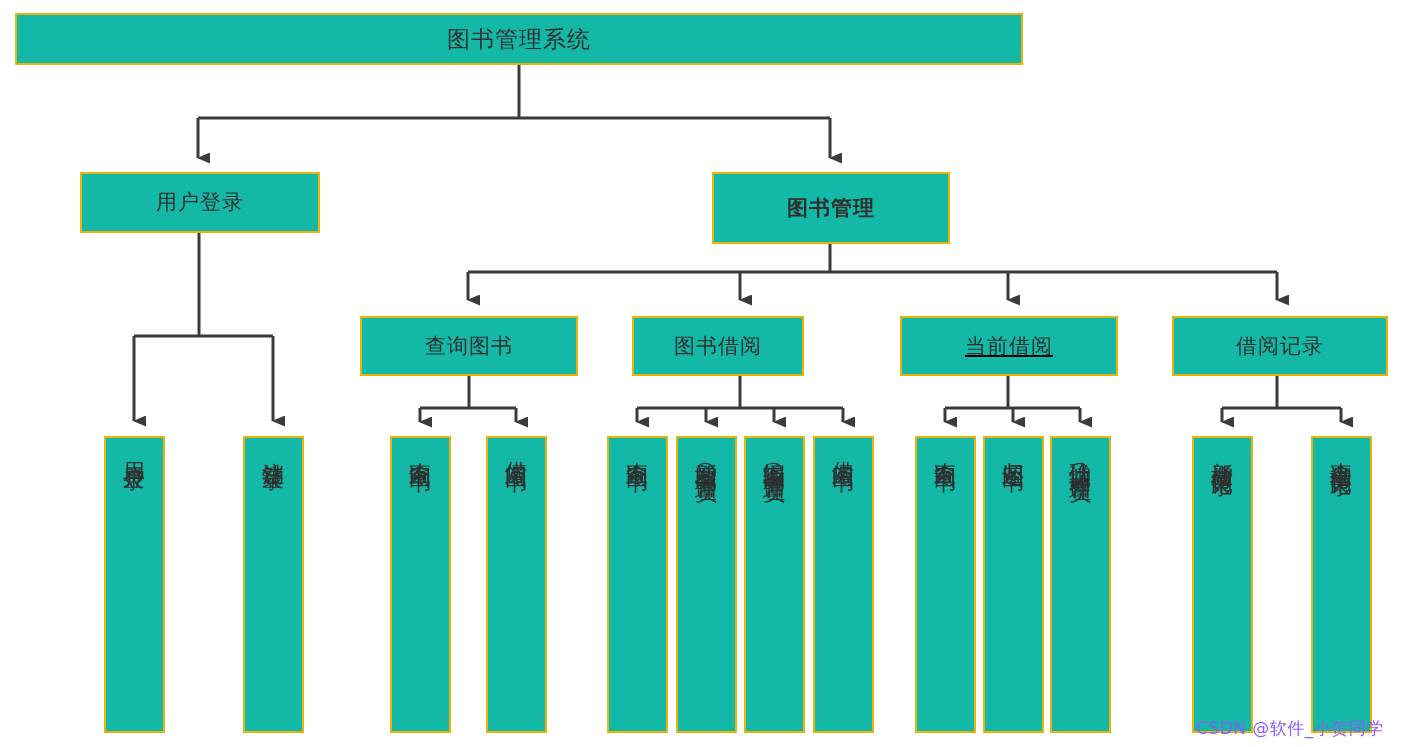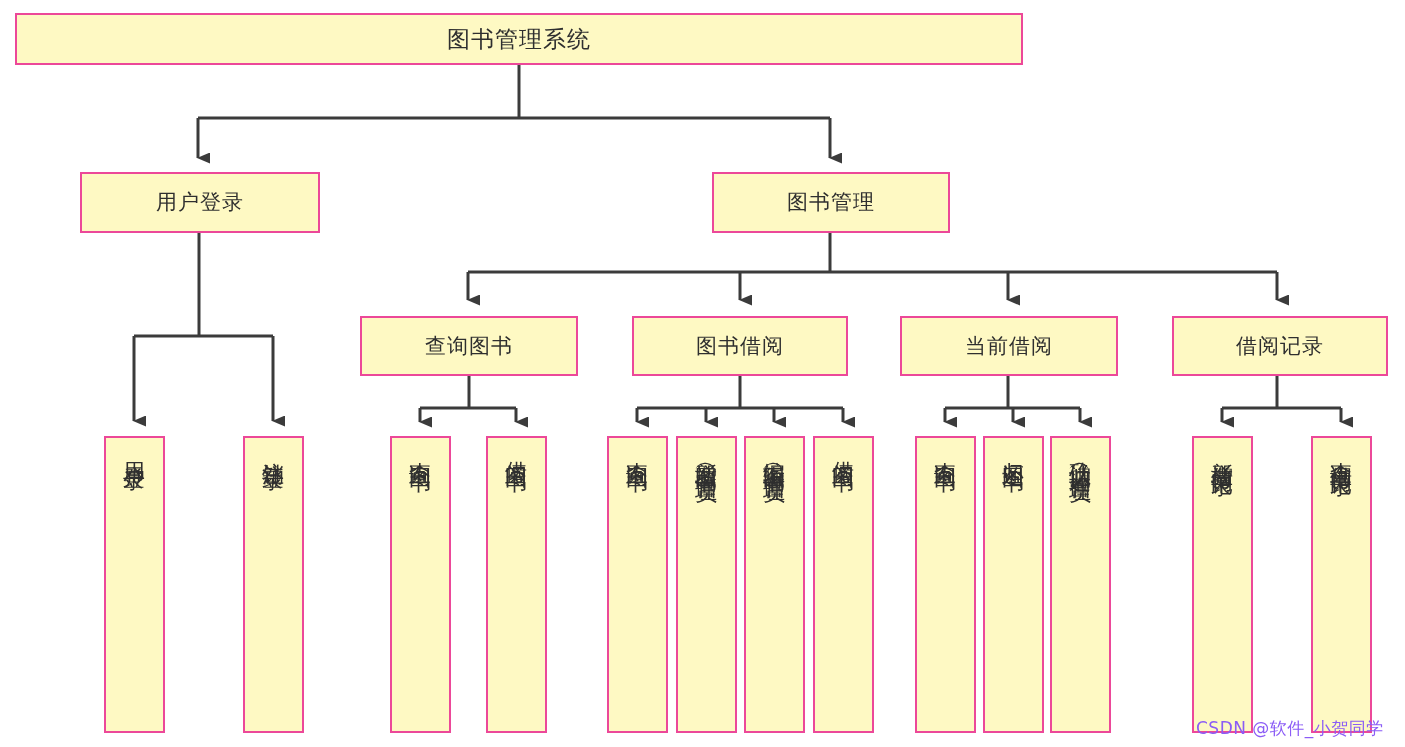--- a/index.html
+++ b/index.html
@@ -21,22 +21,22 @@
   #edges-layer {
     position: absolute;
     left: 0;
     top: 0;
     width: 1405px;
     height: 747px;
   }
   .node {
     position: absolute;
     box-sizing: border-box;
-    background: #fef9c3;
-    border: 2px solid #ec4899;
+    background: #14b8a6;
+    border: 2px solid #eab308;
     display: flex;
     align-items: center;
     justify-content: center;
     z-index: 3;
   }
   .node .node-label {
     color: #2f2f2f;
     letter-spacing: 1px;
     line-height: 1.05;
     white-space: nowrap;
@@ -127,31 +127,31 @@
     </g>
   </svg>
 
   <div class="node root" style="left:15px; top:13px; width:1008px; height:52px;">
     <span class="node-label">图书管理系统</span>
   </div>
 
   <div class="node level2" style="left:80px; top:172px; width:240px; height:61px;">
     <span class="node-label">用户登录</span>
   </div>
-  <div class="node level2" style="left:712px; top:172px; width:238px; height:61px;">
+  <div class="node level2" style="left:712px; top:172px; width:238px; height:72px;font-weight:bold;">
     <span class="node-label">图书管理</span>
   </div>
 
   <div class="node level3" style="left:360px; top:316px; width:218px; height:60px;">
     <span class="node-label">查询图书</span>
   </div>
-  <div class="node level3" style="left:632px; top:316px; width:216px; height:60px;">
+  <div class="node level3" style="left:632px; top:316px; width:172px; height:60px;">
     <span class="node-label">图书借阅</span>
   </div>
-  <div class="node level3" style="left:900px; top:316px; width:218px; height:60px;">
+  <div class="node level3" style="left:900px; top:316px; width:218px; height:60px;text-decoration:underline;">
     <span class="node-label">当前借阅</span>
   </div>
   <div class="node level3" style="left:1172px; top:316px; width:216px; height:60px;">
     <span class="node-label">借阅记录</span>
   </div>
 
   <div class="node leaf" style="left:104px; top:436px; width:61px; height:297px;">
     <span class="node-label">用户登录</span>
   </div>
   <div class="node leaf" style="left:243px; top:436px; width:61px; height:297px;">

